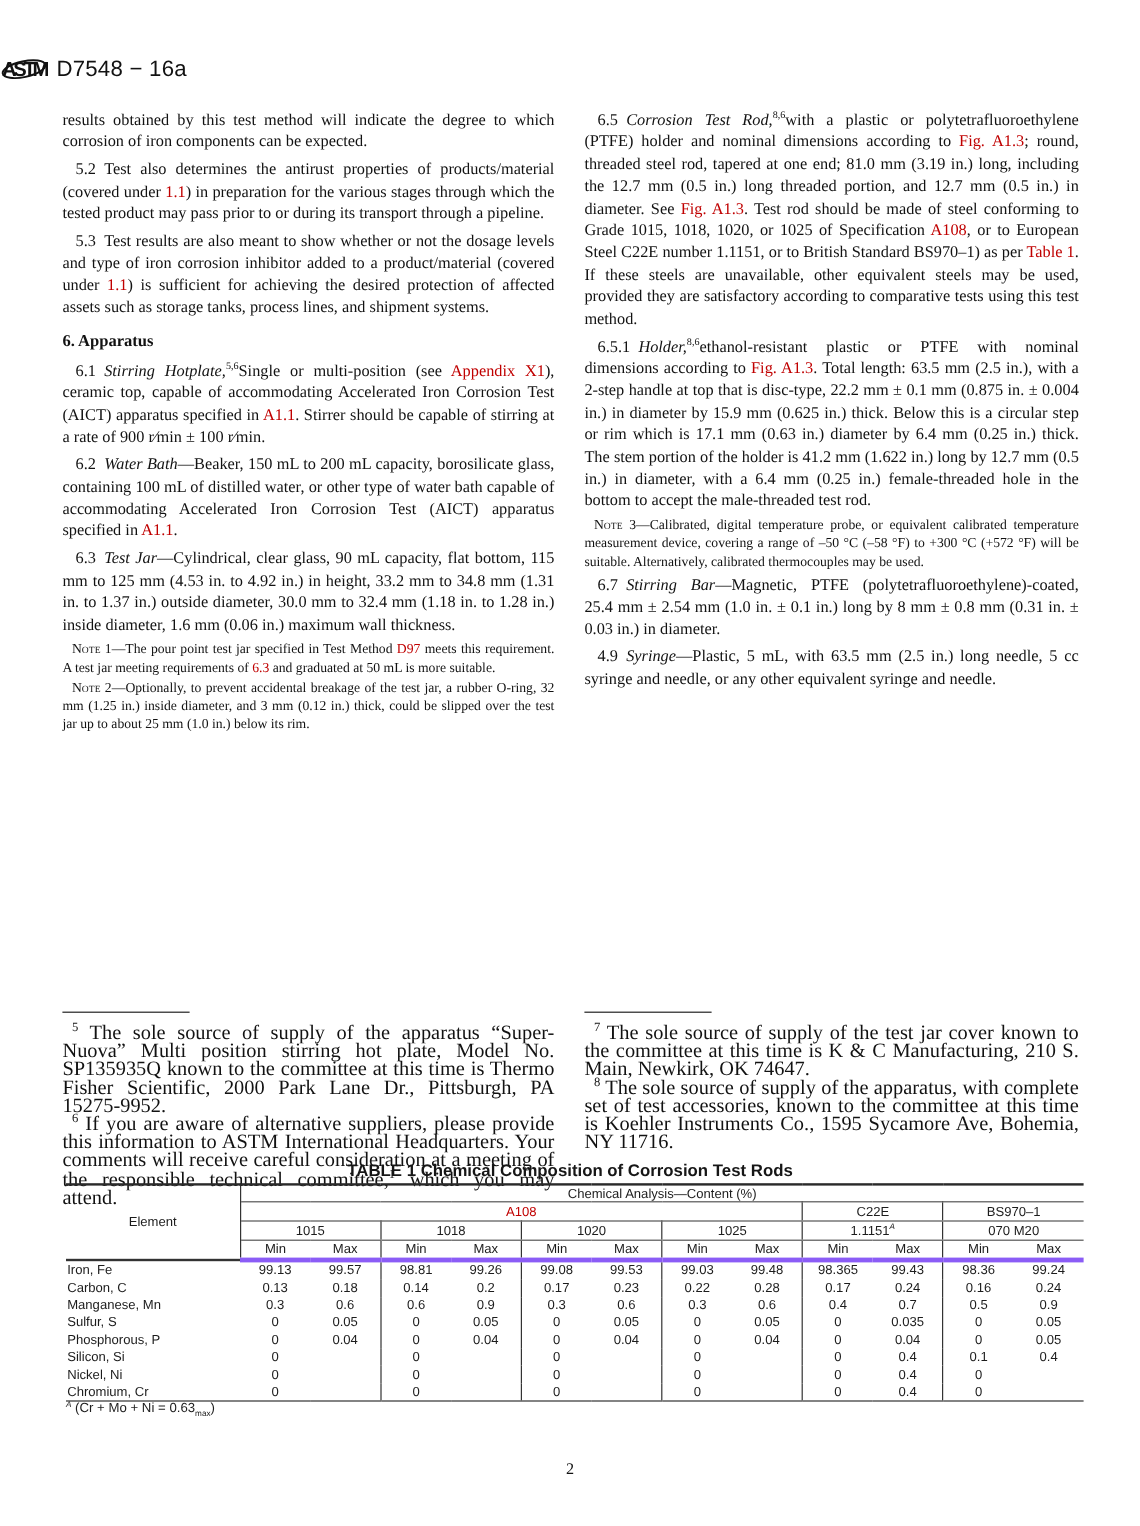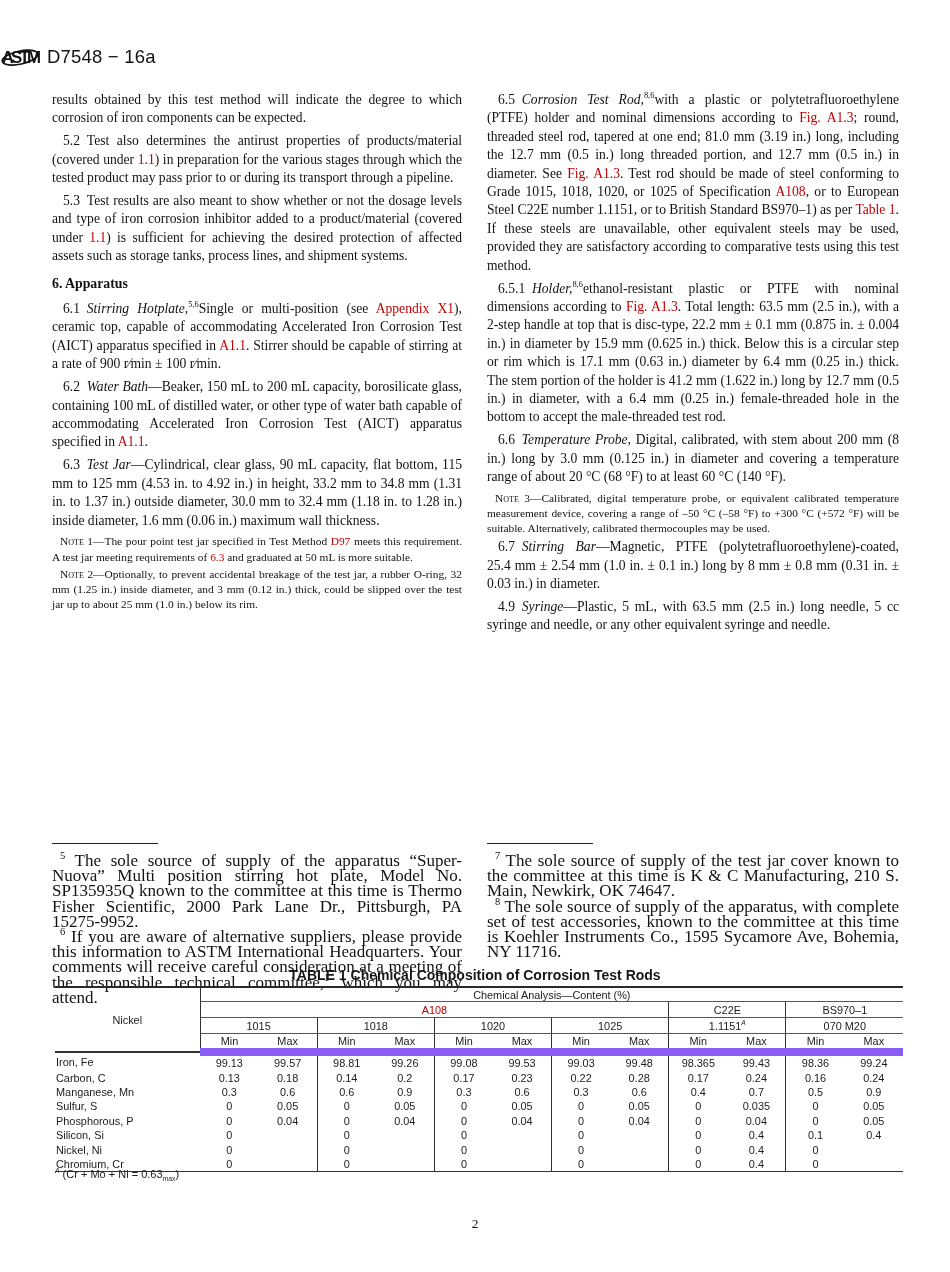--- a/index.html
+++ b/index.html
@@ -44,21 +44,21 @@
              border-top:2.2px solid #2a2a2a;}
   table.comp td{padding:0 3px;font-weight:normal;text-align:center;white-space:nowrap;overflow:hidden;}
   .hr1 td{height:13px;}
   .hr2 td{height:15px;}
   .hr3 td{height:15px;}
   .hr4 td{height:14px;}
   tbody.cbody td{height:14.4px;}
   td.cell-element{border-right:1.6px solid #333;border-bottom:2px solid #333;
                   text-align:center;vertical-align:middle;}
   td.hb{border-bottom:1px solid #555;}
-  td.thickb{border-bottom:8px solid #8b5cf6;margin-left:34px;}
+  td.thickb{border-bottom:4px solid #8b5cf6;margin-left:34px;}
   td.vl{border-left:1.6px solid #333;}
   tbody.cbody tr:last-child td{border-bottom:1.4px solid #333;}
   tbody.cbody td.ename{text-align:left;padding-left:1px;}
   td.red{color:#c00000;}
   .tbl-foot{position:absolute;top:1168px;left:55px;font-family:"Liberation Sans",sans-serif;
             font-size:11px;color:#1c1c1c;}
 
   .page-num{position:absolute;top:1216px;left:0;width:100%;text-align:center;font-size:13.5px;color:#121212;}
 </style>
 </head>
@@ -83,21 +83,20 @@
       <div class="block heading"><span class="seg-p">6. Apparatus</span></div>
       <div class="block paragraph"><span class="seg-p">6.1 </span><span class="seg-i">Stirring Hotplate,</span><span class="seg-u">5,6</span><span class="seg-p">Single or multi-position (see </span><span class="seg-l">Appendix X1</span><span class="seg-p">), ceramic top, capable of accommodating Accelerated Iron Corrosion Test (AICT) apparatus specified in </span><span class="seg-l">A1.1</span><span class="seg-p">. Stirrer should be capable of stirring at a rate of 900 r⁄min ± 100 r⁄min.</span></div>
       <div class="block paragraph"><span class="seg-p">6.2 </span><span class="seg-i">Water Bath</span><span class="seg-p">—Beaker, 150 mL to 200 mL capacity, borosilicate glass, containing 100 mL of distilled water, or other type of water bath capable of accommodating Accelerated Iron Corrosion Test (AICT) apparatus specified in </span><span class="seg-l">A1.1</span><span class="seg-p">.</span></div>
       <div class="block paragraph"><span class="seg-p">6.3 </span><span class="seg-i">Test Jar</span><span class="seg-p">—Cylindrical, clear glass, 90 mL capacity, flat bottom, 115 mm to 125 mm (4.53 in. to 4.92 in.) in height, 33.2 mm to 34.8 mm (1.31 in. to 1.37 in.) outside diameter, 30.0 mm to 32.4 mm (1.18 in. to 1.28 in.) inside diameter, 1.6 mm (0.06 in.) maximum wall thickness.</span></div>
       <div class="block note"><span class="seg-n">Note 1</span><span class="seg-p">—The pour point test jar specified in Test Method </span><span class="seg-l">D97</span><span class="seg-p"> meets this requirement. A test jar meeting requirements of </span><span class="seg-l">6.3</span><span class="seg-p"> and graduated at 50 mL is more suitable.</span></div>
       <div class="block note"><span class="seg-n">Note 2</span><span class="seg-p">—Optionally, to prevent accidental breakage of the test jar, a rubber O-ring, 32 mm (1.25 in.) inside diameter, and 3 mm (0.12 in.) thick, could be slipped over the test jar up to about 25 mm (1.0 in.) below its rim.</span></div>
     </div>
   <div class="col col-right">
       <div class="block paragraph"><span class="seg-p">6.5 </span><span class="seg-i">Corrosion Test Rod,</span><span class="seg-u">8,6</span><span class="seg-p">with a plastic or polytetrafluoroethylene (PTFE) holder and nominal dimensions according to </span><span class="seg-l">Fig. A1.3</span><span class="seg-p">; round, threaded steel rod, tapered at one end; 81.0 mm (3.19 in.) long, including the 12.7 mm (0.5 in.) long threaded portion, and 12.7 mm (0.5 in.) in diameter. See </span><span class="seg-l">Fig. A1.3</span><span class="seg-p">. Test rod should be made of steel conforming to Grade 1015, 1018, 1020, or 1025 of Specification </span><span class="seg-l">A108</span><span class="seg-p">, or to European Steel C22E number 1.1151, or to British Standard BS970–1) as per </span><span class="seg-l">Table 1</span><span class="seg-p">. If these steels are unavailable, other equivalent steels may be used, provided they are satisfactory according to comparative tests using this test method.</span></div>
       <div class="block paragraph"><span class="seg-p">6.5.1 </span><span class="seg-i">Holder,</span><span class="seg-u">8,6</span><span class="seg-p">ethanol-resistant plastic or PTFE with nominal dimensions according to </span><span class="seg-l">Fig. A1.3</span><span class="seg-p">. Total length: 63.5 mm (2.5 in.), with a 2-step handle at top that is disc-type, 22.2 mm ± 0.1 mm (0.875 in. ± 0.004 in.) in diameter by 15.9 mm (0.625 in.) thick. Below this is a circular step or rim which is 17.1 mm (0.63 in.) diameter by 6.4 mm (0.25 in.) thick. The stem portion of the holder is 41.2 mm (1.622 in.) long by 12.7 mm (0.5 in.) in diameter, with a 6.4 mm (0.25 in.) female-threaded hole in the bottom to accept the male-threaded test rod.</span></div>
-      <div class="block paragraph"><span class="seg-p">6.6 </span><span class="seg-i">Temperature Probe,</span><span class="seg-p"> Digital, calibrated, with stem about 200 mm (8 in.) long by 3.0 mm (0.125 in.) in diameter and covering a temperature range of about 20 °C (68 °F) to at least 60 °C (140 °F).</span></div>
       <div class="block note"><span class="seg-n">Note 3</span><span class="seg-p">—Calibrated, digital temperature probe, or equivalent calibrated temperature measurement device, covering a range of –50 °C (–58 °F) to +300 °C (+572 °F) will be suitable. Alternatively, calibrated thermocouples may be used.</span></div>
       <div class="block paragraph"><span class="seg-p">6.7 </span><span class="seg-i">Stirring Bar</span><span class="seg-p">—Magnetic, PTFE (polytetrafluoroethylene)-coated, 25.4 mm ± 2.54 mm (1.0 in. ± 0.1 in.) long by 8 mm ± 0.8 mm (0.31 in. ± 0.03 in.) in diameter.</span></div>
       <div class="block paragraph"><span class="seg-p">4.9 </span><span class="seg-i">Syringe</span><span class="seg-p">—Plastic, 5 mL, with 63.5 mm (2.5 in.) long needle, 5 cc syringe and needle, or any other equivalent syringe and needle.</span></div>
     </div>
 
   <div class="fnblock fn-left">
     <div class="fnrule"></div>
   <div class="footnote"><span class="seg-u">5</span><span class="seg-p"> The sole source of supply of the apparatus “Super-Nuova” Multi position stirring hot plate, Model No. SP135935Q known to the committee at this time is Thermo Fisher Scientific, 2000 Park Lane Dr., Pittsburgh, PA 15275-9952.</span></div>
       <div class="footnote"><span class="seg-u">6</span><span class="seg-p"> If you are aware of alternative suppliers, please provide this information to ASTM International Headquarters. Your comments will receive careful consideration at a meeting of the responsible technical committee,</span><span class="seg-u">1</span><span class="seg-p"> which you may attend.</span></div>
     </div>
@@ -120,21 +119,21 @@
           <col style="width: 58.6px;">
           <col style="width: 58.6px;">
           <col style="width: 58.6px;">
           <col style="width: 58.6px;">
           <col style="width: 58.6px;">
           <col style="width: 58.6px;">
           <col style="width: 58.6px;">
         </colgroup>
         <thead>
           <tr class="hr1">
-            <td rowspan="4" class="cell-element">Nickel</td>
+            <td rowspan="4" class="cell-element">Element</td>
             <td colspan="12" class="hb">Chemical Analysis—Content (%)</td>
           </tr>
           <tr class="hr2">
             <td colspan="8" class="hb red">A108</td>
             <td colspan="2" class="hb vl">C22E</td>
             <td colspan="2" class="hb vl">BS970–1</td>
           </tr>
           <tr class="hr3">
             <td colspan="2" class="hb"><span>1015</span></td>
             <td colspan="2" class="hb vl"><span>1018</span></td>

